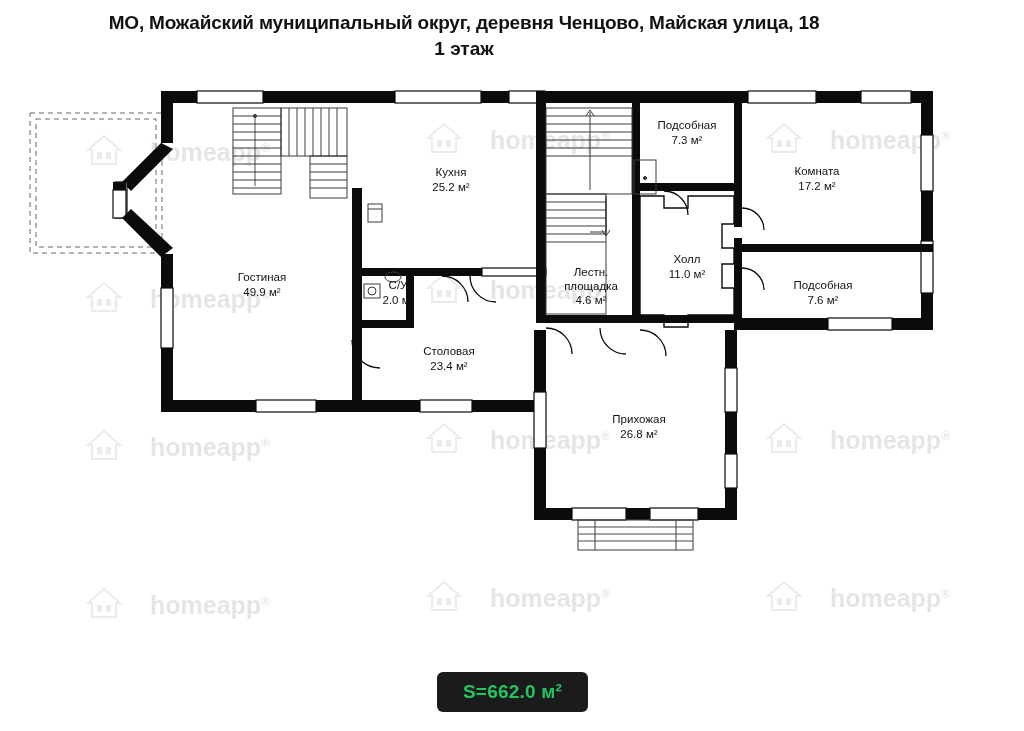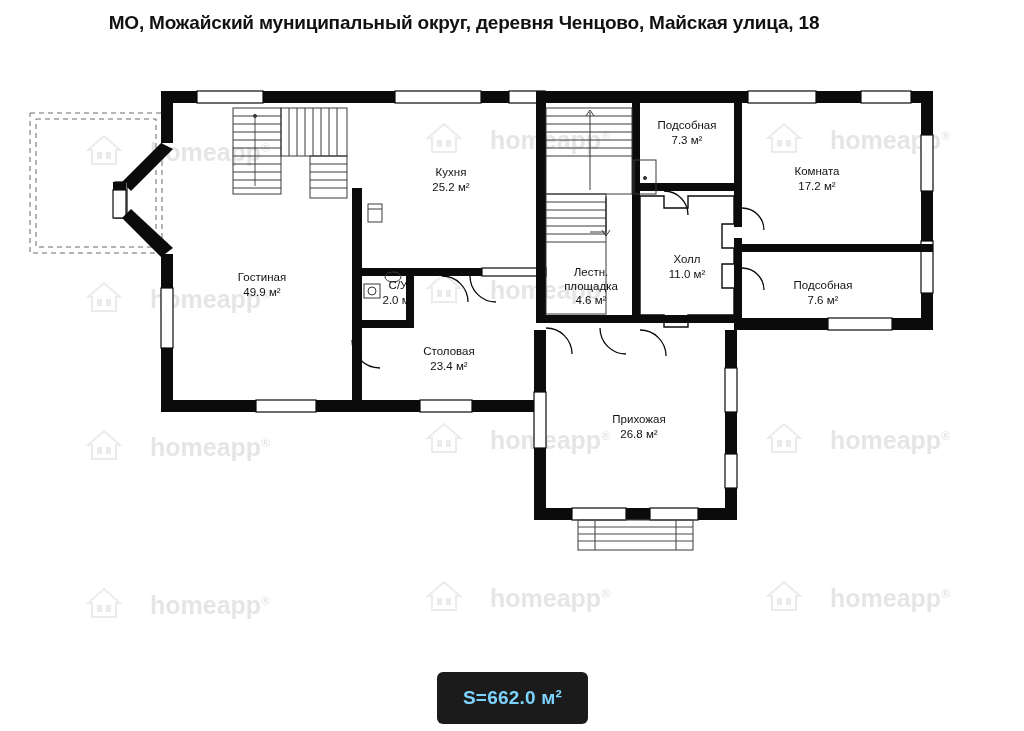--- a/index.html
+++ b/index.html
@@ -69,24 +69,24 @@
     opacity: 0.5;
     pointer-events: none;
   }
 
   
   #area-badge {
     position: absolute;
     left: 437px;
     top: 672px;
     width: 151px;
-    height: 52px;
+    height: 40px;
     background: #1b1b1b;
     border-radius: 6px;
-    color: #7dd3fc;
+    color: #22c55e;
     display: flex;
     align-items: center;
     justify-content: center;
     font-size: 19px;
     font-weight: bold;
     letter-spacing: 0.2px;
   }
 
   
   .room-name {
@@ -100,20 +100,21 @@
     font-size: 11.5px;
     fill: #111111;
     text-anchor: middle;
   }
 </style>
 </head>
 <body>
 
 <div id="title-block">
   <div id="title-line1">МО, Можайский муниципальный округ, деревня Ченцово, Майская улица, 18</div>
+  <div id="title-line2">1 этаж</div>
 </div>
 
 <div id="watermarks">
 
   <svg class="wm-icon" style="left:84px; top:130px;" viewBox="0 0 40 40">
     <path d="M4 20 L20 6 L36 20 L32 20 L32 34 L8 34 L8 20 Z" fill="none" stroke="#d8d8d8" stroke-width="2"></path>
     <rect x="13" y="22" width="5" height="7" fill="#d8d8d8"></rect>
     <rect x="22" y="22" width="5" height="7" fill="#d8d8d8"></rect>
   </svg>
   <div class="wm" style="left:150px; top:138px;">homeapp<span class="sup">®</span></div>

